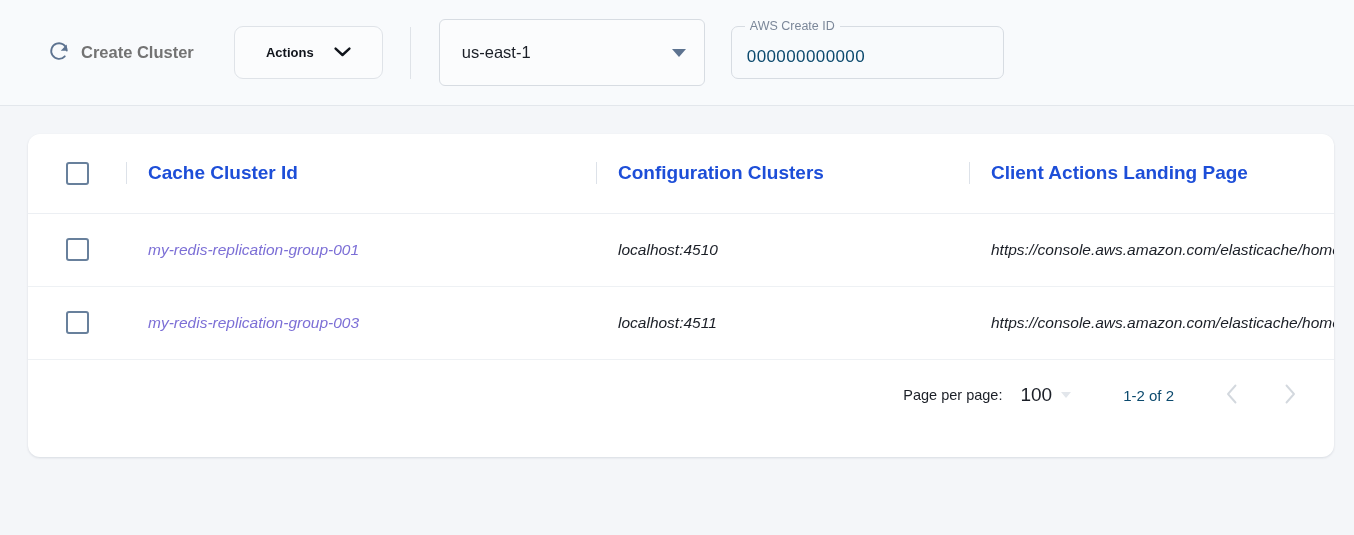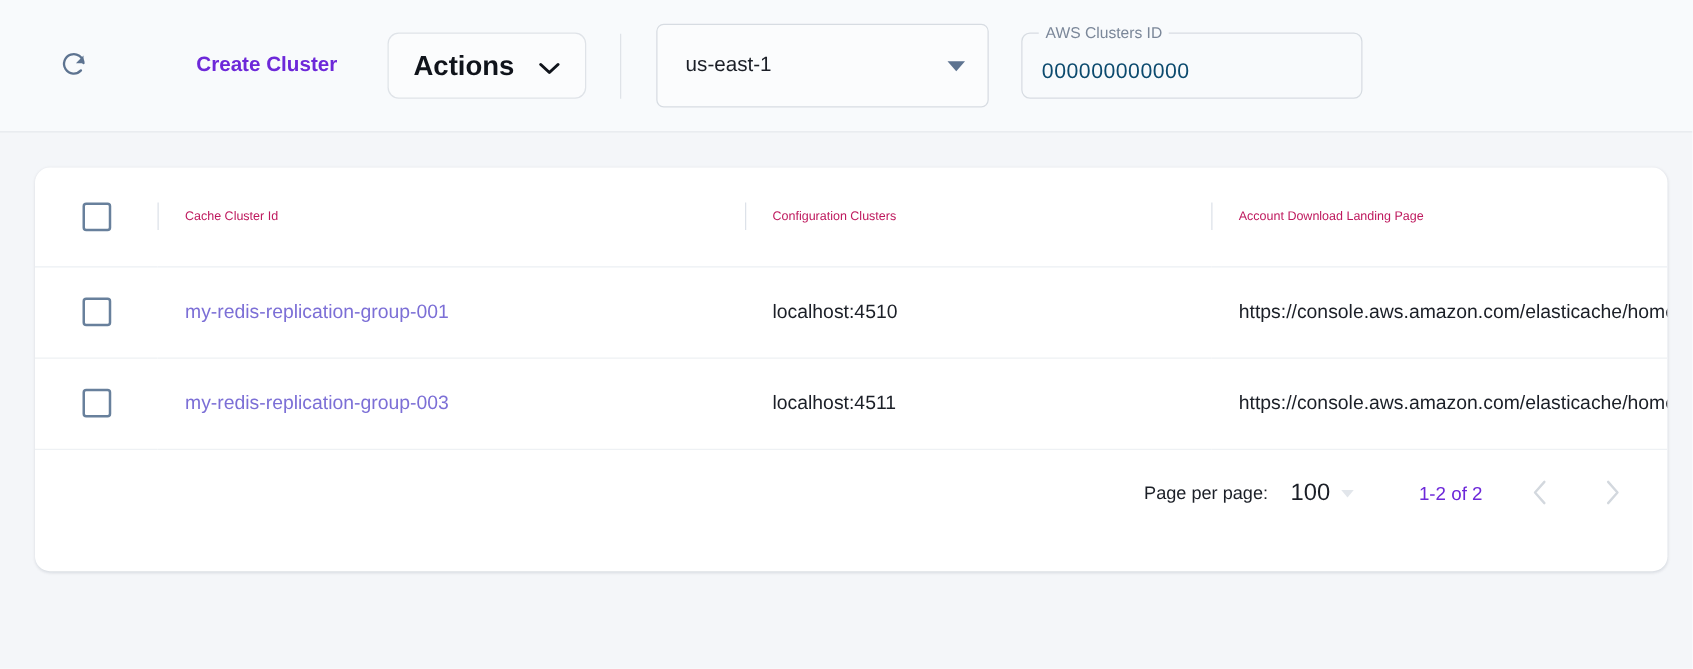--- a/index.html
+++ b/index.html
@@ -32,45 +32,44 @@
   }
   .refresh-btn {
     margin-left: 15px;
     width: 32px; height: 32px;
     display: flex; align-items: center; justify-content: center;
     border: none; background: transparent; cursor: pointer;
     border-radius: 50%;
     flex: none;
   }
   .create-btn {
-    margin-left: 76px;
     border: none;
     background: transparent;
     font-family: inherit;
     font-size: 16.5px;
     font-weight: bold;
-    color: #6d28d9;
+    color: #737373;
     cursor: pointer;
     padding: 8px 6px;
     white-space: nowrap;
   }
   .actions-btn {
     margin-left: 34px;
     height: 53px;
     min-width: 149px;
     padding: 0 20px;
     display: flex;
     align-items: center;
     justify-content: center;
     gap: 20px;
     border: 1px solid #dfe3e8;
     border-radius: 9px;
     background: #fbfcfd;
     font-family: inherit;
-    font-size: 22px;
+    font-size: 13px;
     font-weight: bold;
     color: #10141b;
     cursor: pointer;
     white-space: nowrap;
   }
   .vdivider {
     width: 1px;
     height: 52px;
     background: #dfe3e8;
     margin-left: 27px;
@@ -164,40 +163,40 @@
     padding: 0;
     vertical-align: middle;
   }
   .col-check { width: 98px; }
   .col-id    { width: 470px; }
   .col-cfg   { width: 373px; }
   .col-url   { width: 365px; }
 
   thead tr { height: 79px; }
   thead th {
-    font-size: 10px;
-    font-weight: normal;
-    color: #be185d;
+    font-size: 19px;
+    font-weight: bold;
+    color: #1d4ed8;
     border-bottom: 1px solid #eceff3;
     position: relative;
     white-space: nowrap;
   }
   thead th.sep::before {
     content: "";
     position: absolute;
     left: 0;
     top: 50%;
     transform: translateY(-50%);
     width: 1px;
     height: 22px;
     background: #dde2e9;
   }
   thead th .th-label { padding-left: 22px; display: inline-block; }
 
-  tbody tr { height: 73px; }
+  tbody tr { height: 73px; font-style: italic; }
   tbody td {
     border-bottom: 1px solid #eef1f4;
     font-size: 15.5px;
     color: #1b1f27;
     white-space: nowrap;
   }
   tbody td .cell { padding-left: 22px; display: block; }
   .cluster-link {
     color: #7c6fd6;
     text-decoration: none;
@@ -248,22 +247,22 @@
     color: #1b1f27;
   }
   .caret-tiny {
     width: 0; height: 0;
     border-left: 5px solid transparent;
     border-right: 5px solid transparent;
     border-top: 6px solid #e2e6eb;
   }
   .range-label {
     font-size: 15px;
-    color: #6d28d9;
-    margin-right: 24px;
+    color: #0c4a6e;
+    margin-right: 36px;
     white-space: nowrap;
   }
   .nav-btn {
     width: 44px; height: 44px;
     display: flex; align-items: center; justify-content: center;
     border: none; background: transparent; cursor: pointer;
     border-radius: 50%;
   }
   .nav-btn.prev { margin-right: 14px; }
 </style>
@@ -295,21 +294,21 @@
 
   <div class="vdivider"></div>
 
   <div class="region-select">
     <span class="value">us-east-1</span>
     <span class="caret-down"></span>
   </div>
 
   <div class="account-field">
     <div class="outline"></div>
-    <label class="legend">AWS Clusters ID</label>
+    <label class="legend">AWS Create ID</label>
     <input type="text" value="000000000000" style="">
   </div>
 </div>
 
 <div class="card">
 
   <table class="grid">
     <colgroup>
       <col class="col-check">
         <col class="col-id">
@@ -321,21 +320,21 @@
         <th class="checkcell">
           <span class="cbox"></span>
         </th>
         <th class="sep">
           <span class="th-label">Cache Cluster Id</span>
         </th>
         <th class="sep">
           <span class="th-label">Configuration Clusters</span>
         </th>
         <th class="sep">
-          <span class="th-label">Account Download Landing Page</span>
+          <span class="th-label">Client Actions Landing Page</span>
         </th>
       </tr>
     </thead>
     <tbody>
       <tr>
         <td class="checkcell">
           <span class="cbox"></span>
         </td>
         <td>
           <span class="cell"><a class="cluster-link">my-redis-replication-group-001</a></span>

